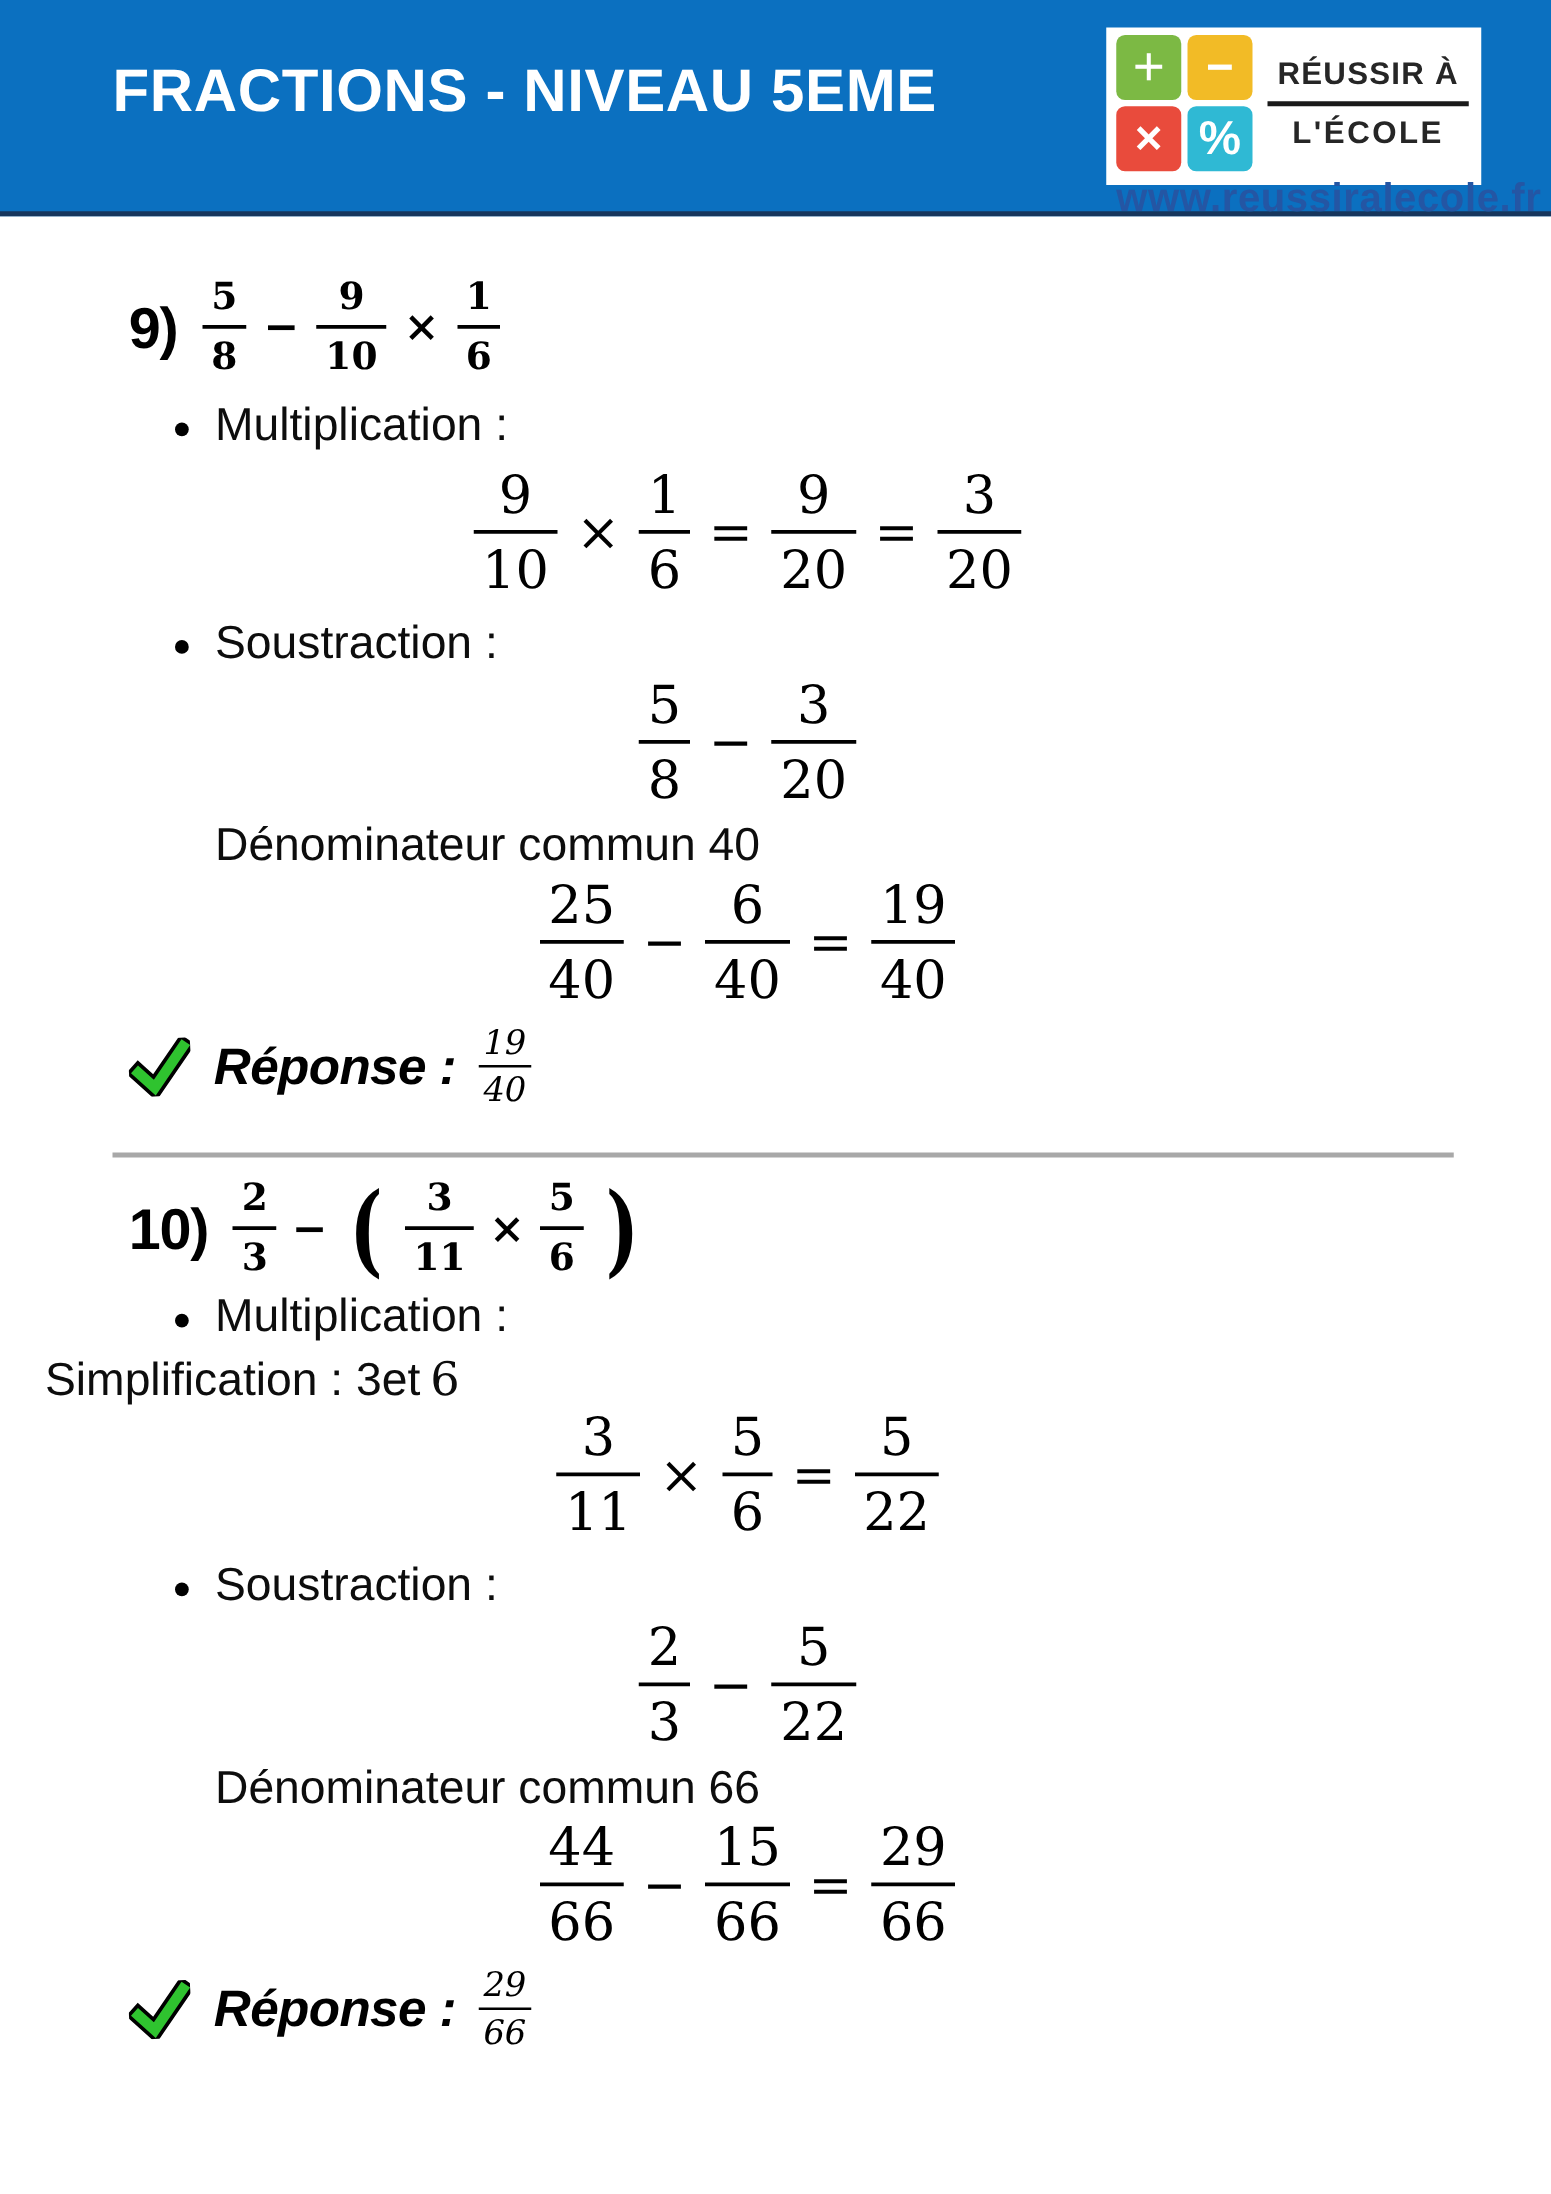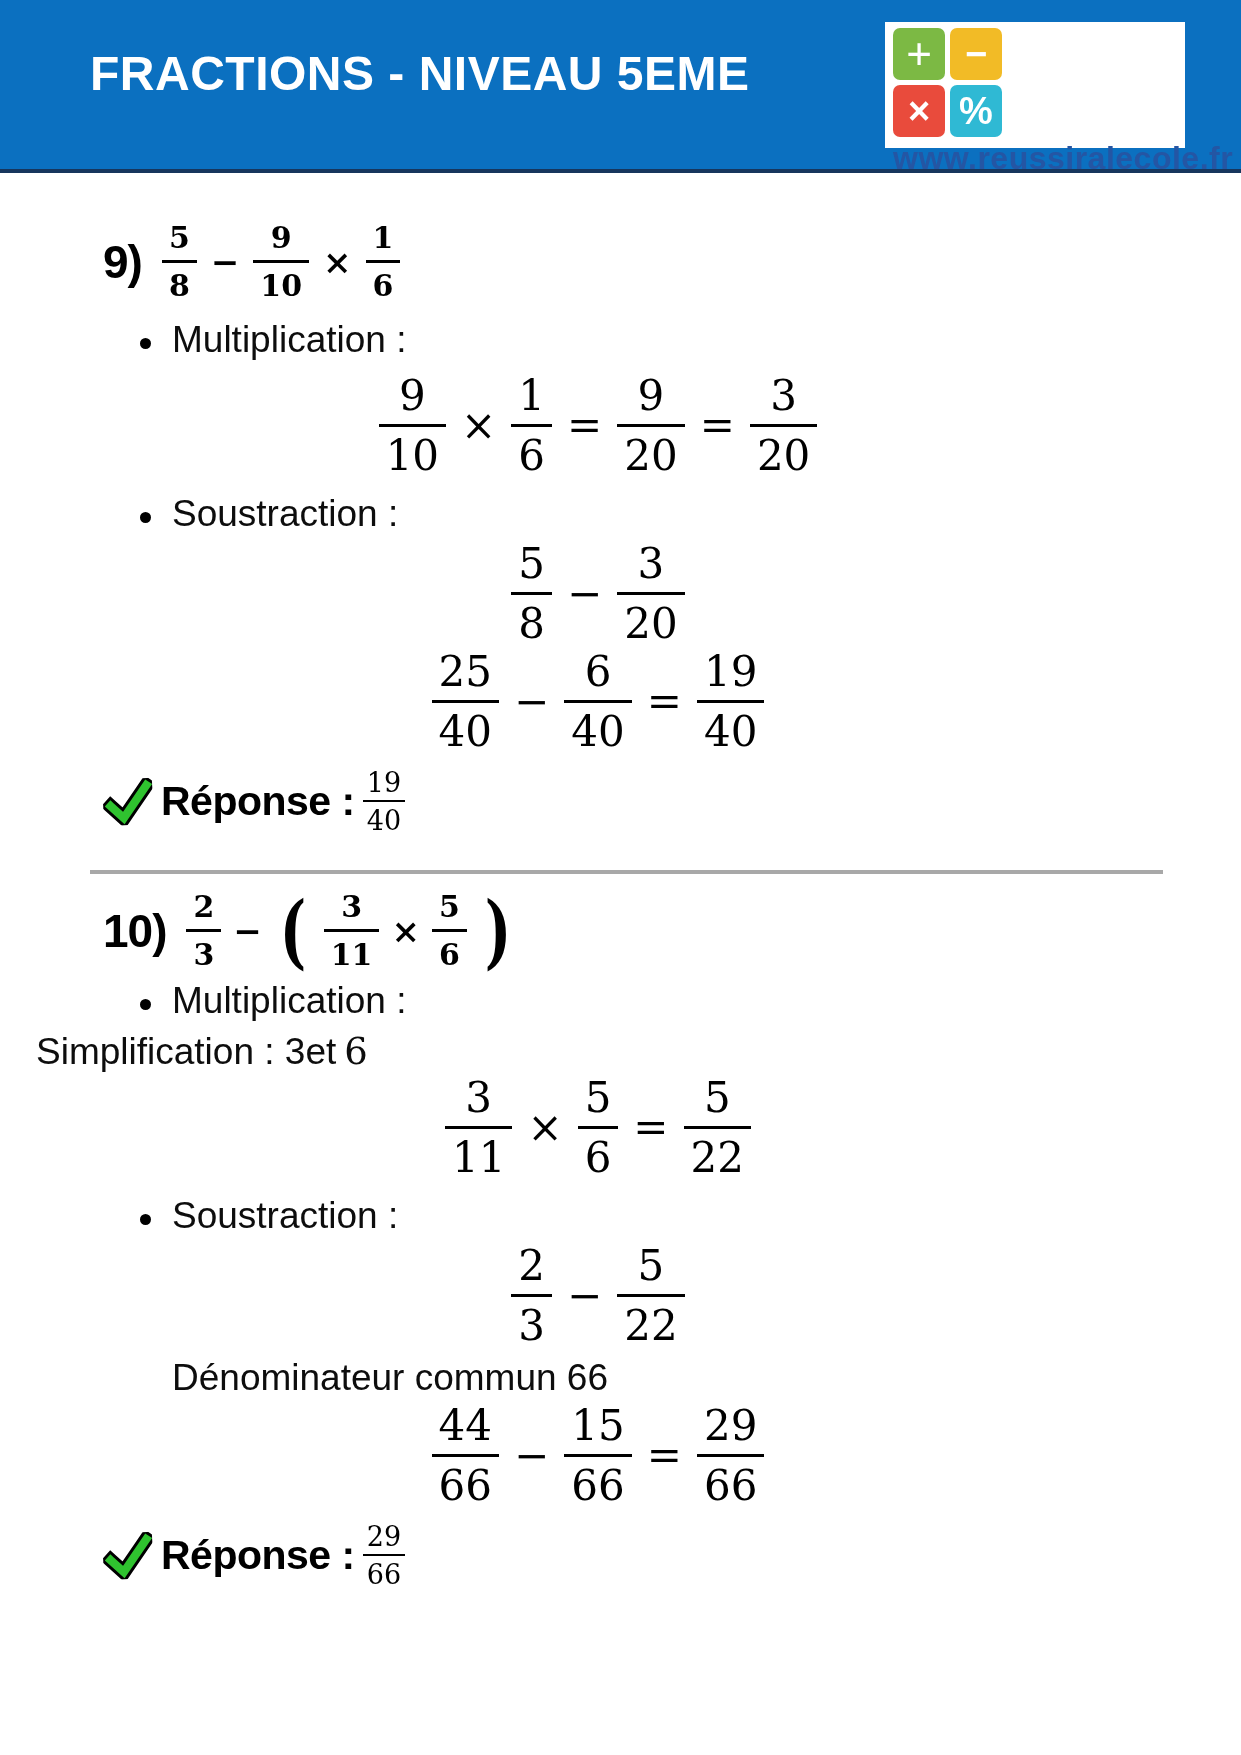--- a/index.html
+++ b/index.html
@@ -82,21 +82,21 @@
     display:flex; align-items:center; margin-left:140px; font-size:37px; color:#0d0d0d;
   }
   .bullet-dot {
     width:11px; height:11px; border-radius:50%; background:#000;
     margin-right:21px; flex:0 0 auto; margin-top:6px;
   }
   .note { margin-left:172px; font-size:37px; color:#0d0d0d; }
   .note .serif-num { font-family:"DejaVu Serif", serif; margin-left:8px; }
 
   .answer-row {
-    display:flex; align-items:center; margin-left:103px; gap:8px;
+    display:flex; align-items:center; margin-left:103px; gap:18px;font-style:italic;
   }
   .answer-label { font-size:41px; font-weight:bold; letter-spacing:-0.5px; }
   .answer-frac { font-size:27px; }
   .answer-frac .num { padding:0 4px 4px 4px; }
   .answer-frac .bar { height:2px; }
   .answer-frac .den { padding:5px 4px 0 4px; }
   .check-icon { flex:0 0 auto; transform:rotate(-3deg); }
 
   .divider {
     margin:36px 0 0 90px; width:1073px; height:4px; background:#a8a8a8;
@@ -124,20 +124,25 @@
   <div class="header" style="background: rgb(11, 112, 192); border-bottom-color: rgb(23, 54, 93);">
     <div class="title">FRACTIONS - NIVEAU 5EME</div>
     <div class="logo">
       <div class="logo-top">
         <div class="logo-grid">
           <span class="tile thin" style="background: rgb(124, 185, 68);">+</span>
           <span class="tile" style="background: rgb(242, 187, 38);">−</span>
           <span class="tile" style="background: rgb(233, 75, 60);">×</span>
           <span class="tile" style="background: rgb(47, 185, 212);">%</span>
         </div>
+        <div class="logo-name">
+          <div class="logo-line1">RÉUSSIR À</div>
+          <div class="logo-rule"></div>
+          <div class="logo-line2">L'ÉCOLE</div>
+        </div>
       </div>
       <div class="logo-url" style="color: rgb(36, 86, 164);">www.reussiralecole.fr</div>
     </div>
   </div>
 
   <div class="problem mt-problem9">
     <span class="ex-number">9)</span>
     <span style="display:inline-flex;align-items:center;gap:14px;">
         <span class="frac">
           <span class="num">5</span>
@@ -202,20 +207,21 @@
         <span class="den">8</span>
       </span>
       <span class="op">−</span>
       <span class="frac">
         <span class="num">3</span>
         <span class="bar"></span>
         <span class="den">20</span>
       </span>
     </div>
 
+  <div class="note mt-note">Dénominateur commun 40</div>
 
   <div class="equation mt-eq3">
       <span class="frac">
         <span class="num">25</span>
         <span class="bar"></span>
         <span class="den">40</span>
       </span>
       <span class="op">−</span>
       <span class="frac">
         <span class="num">6</span>

